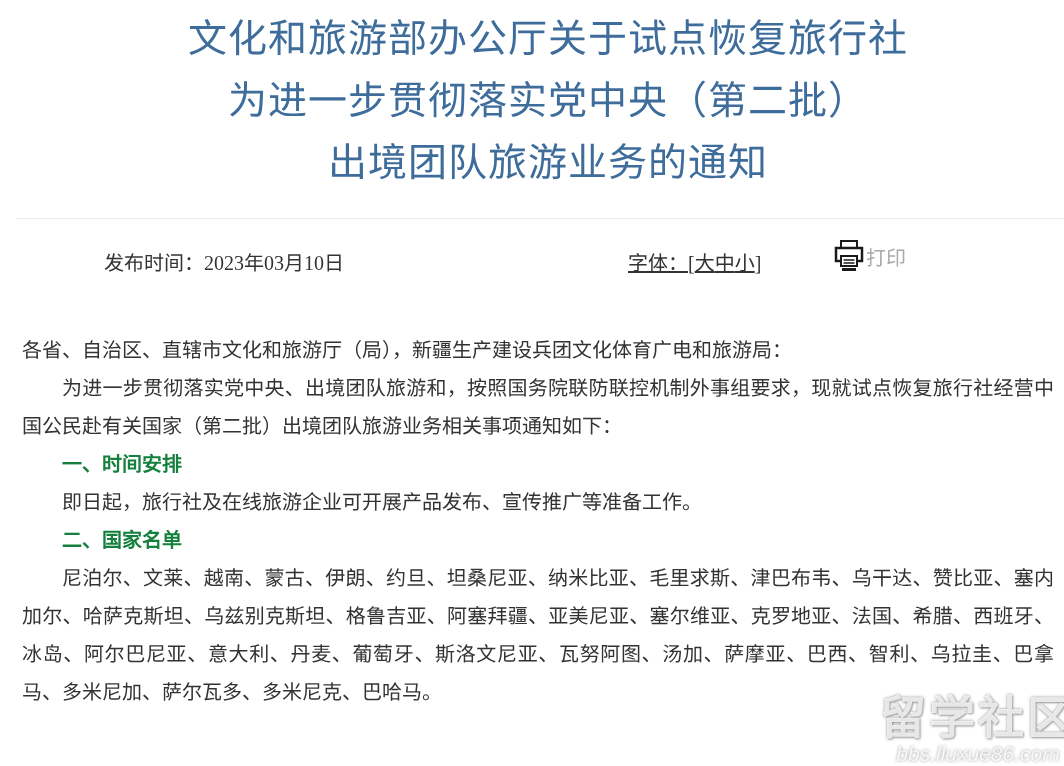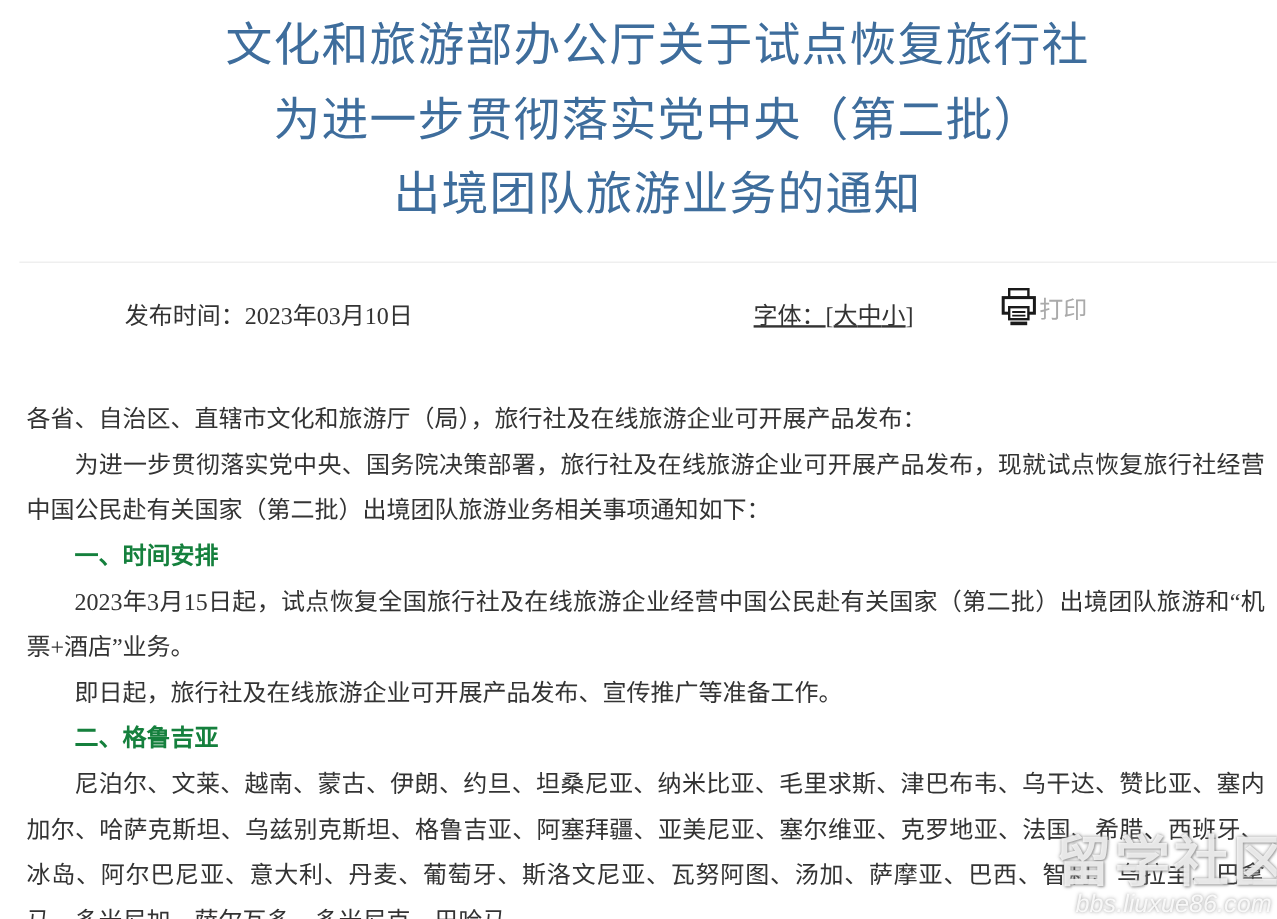--- a/index.html
+++ b/index.html
@@ -125,26 +125,25 @@
           <line x1="9.5" y1="21" x2="20.5" y2="21" stroke="#1a1a1a" stroke-width="1.5"></line>
           <line x1="9.5" y1="24" x2="20.5" y2="24" stroke="#1a1a1a" stroke-width="1.5"></line>
           <rect x="8" y="29" width="14" height="3" fill="#1a1a1a"></rect>
         </svg>
       </span>
       <span class="print-label">打印</span>
     </div>
   </div>
 
   <div class="body-text">
-    <p class="no-indent">各省、自治区、直辖市文化和旅游厅（局），旅行社及在线旅游企业可开展产品发布：</p>
-    <p>为进一步贯彻落实党中央、国务院决策部署，旅行社及在线旅游企业可开展产品发布，现就试点恢复旅行社经营中国公民赴有关国家（第二批）出境团队旅游业务相关事项通知如下：</p>
+    <p class="no-indent">各省、自治区、直辖市文化和旅游厅（局），新疆生产建设兵团文化体育广电和旅游局：</p>
+    <p>为进一步贯彻落实党中央、出境团队旅游和，按照国务院联防联控机制外事组要求，现就试点恢复旅行社经营中国公民赴有关国家（第二批）出境团队旅游业务相关事项通知如下：</p>
     <p class="section-heading">一、时间安排</p>
-    <p>2023年3月15日起，试点恢复全国旅行社及在线旅游企业经营中国公民赴有关国家（第二批）出境团队旅游和“机票+酒店”业务。</p>
     <p>即日起，旅行社及在线旅游企业可开展产品发布、宣传推广等准备工作。</p>
-    <p class="section-heading">二、格鲁吉亚</p>
+    <p class="section-heading">二、国家名单</p>
     <p>尼泊尔、文莱、越南、蒙古、伊朗、约旦、坦桑尼亚、纳米比亚、毛里求斯、津巴布韦、乌干达、赞比亚、塞内加尔、哈萨克斯坦、乌兹别克斯坦、格鲁吉亚、阿塞拜疆、亚美尼亚、塞尔维亚、克罗地亚、法国、希腊、西班牙、冰岛、阿尔巴尼亚、意大利、丹麦、葡萄牙、斯洛文尼亚、瓦努阿图、汤加、萨摩亚、巴西、智利、乌拉圭、巴拿马、多米尼加、萨尔瓦多、多米尼克、巴哈马。</p>
   </div>
 
   <div class="watermark">
     <div class="watermark-title">留学社区</div>
     <div class="watermark-url">bbs.liuxue86.com</div>
   </div>
 
 </div>
 

